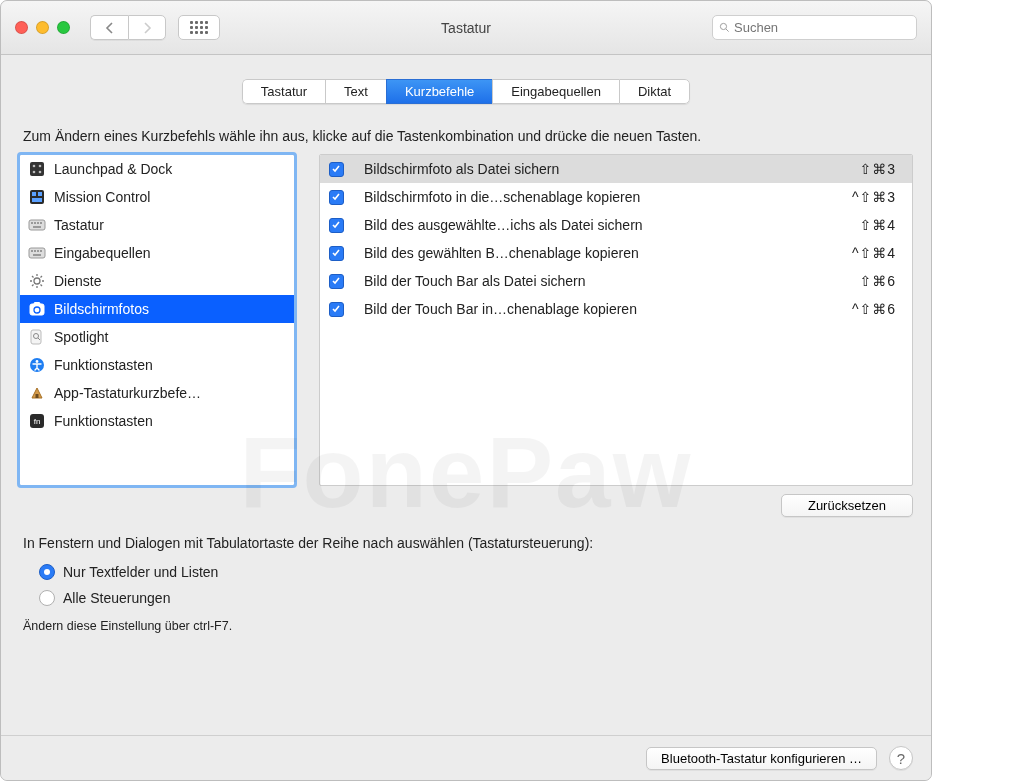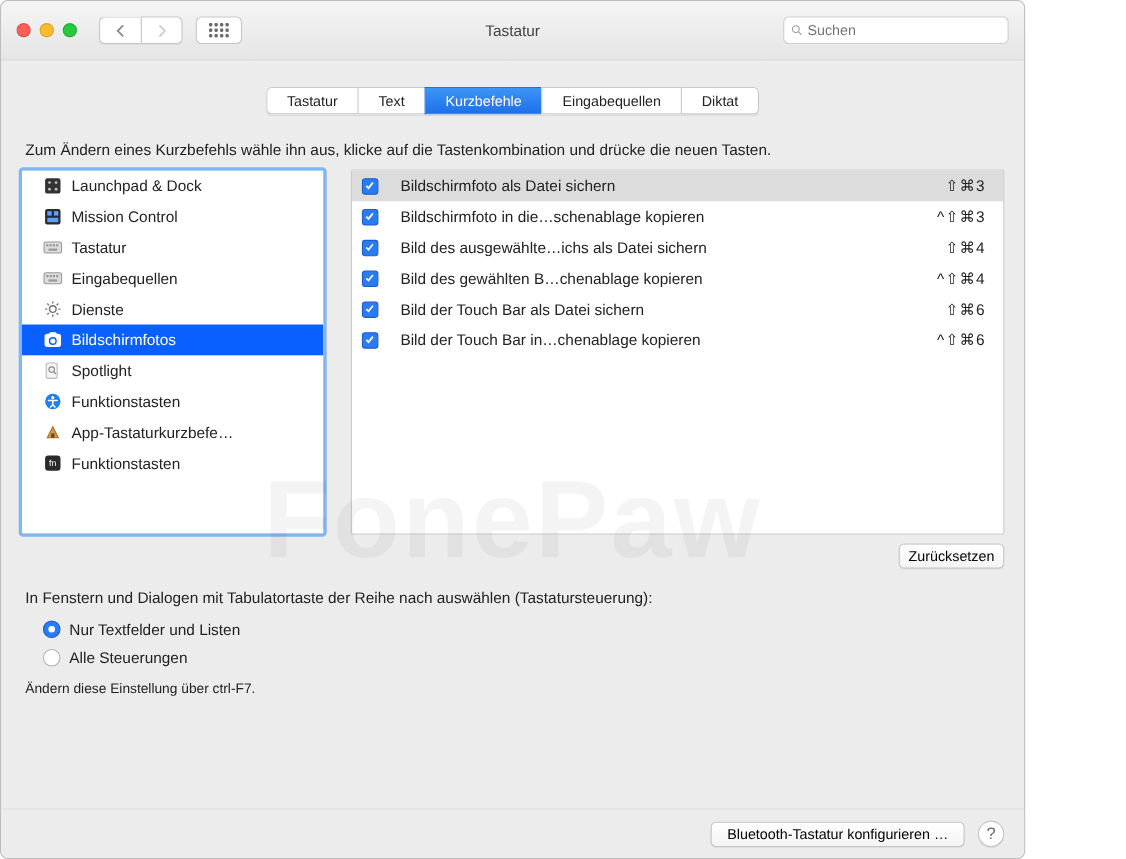--- a/index.html
+++ b/index.html
@@ -74,42 +74,42 @@
   .catlist{
     width:276px; background:#fff; border:1px solid #ccc; border-radius:2px;
     outline:3px solid #7fb6f3; outline-offset:-1px;
     overflow:hidden;
   }
   .catitem{
     display:flex; align-items:center; gap:8px; padding: 4px 8px 4px 8px; font-size:14px;
     height:28px;
   }
   .catitem.selected{ background:#0a60ff; color:#fff; }
-  .caticon{ width:18px; height:18px; display:flex; align-items:center; justify-content:center; flex:0 0 18px;margin-left:11px;}
+  .caticon{ width:18px; height:18px; display:flex; align-items:center; justify-content:center; flex:0 0 18px;}
 
   .shortcuts{
     flex:1; background:#fff; border:1px solid #ccc; border-radius:2px; overflow:hidden;
   }
   .scrow{
     display:flex; align-items:center; height:28px; font-size:14px; padding-right:16px;
   }
   .scrow.sel{ background:#dcdcdc; }
   .sccb{ width:32px; display:flex; justify-content:center; }
   .cb {
     width:15px;height:15px;border-radius:3px;background:#2a7bf6;border:1px solid #1d5ec6;
     display:flex;align-items:center;justify-content:center;
   }
   .cb svg{color:#fff;}
   .sclabel{ flex:1; padding-left:12px; white-space:nowrap; overflow:hidden; text-overflow:ellipsis;}
   .sckeys{ font-size:14px; color:#222; font-family:-apple-system,"Helvetica Neue",sans-serif; letter-spacing:1px;}
 
   .resetrow{ display:flex; justify-content:flex-end; margin-bottom:18px;}
   .btn{
     background:linear-gradient(#fff,#f4f4f4); border:1px solid #c6c6c6; border-radius:5px;
-    padding:3px 8px; font-size:13px; box-shadow:0 1px 0 rgba(0,0,0,.05);
+    padding:3px 26px; font-size:13px; box-shadow:0 1px 0 rgba(0,0,0,.05);
   }
 
   .radiodesc{ font-size:14px; margin-left:4px; margin-bottom:8px;}
   .radiogroup{ margin-left:20px; }
   .radioitem{ display:flex; align-items:center; gap:8px; height:26px; font-size:14px;}
   .radio{ width:16px;height:16px;border-radius:50%;border:1px solid #b0b0b0;background:#fff;display:flex;align-items:center;justify-content:center;}
   .radio.on{ background:#2a7bf6; border-color:#1d5ec6;}
   .radio.on::after{content:"";width:6px;height:6px;background:#fff;border-radius:50%;}
   .hint{ font-size:12.5px; margin-left:4px; margin-top:8px;}
 

